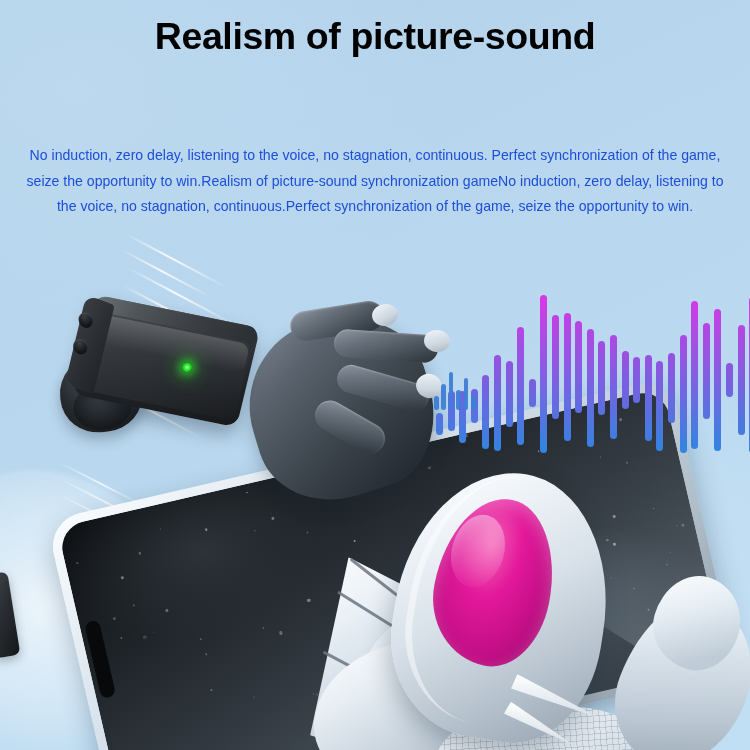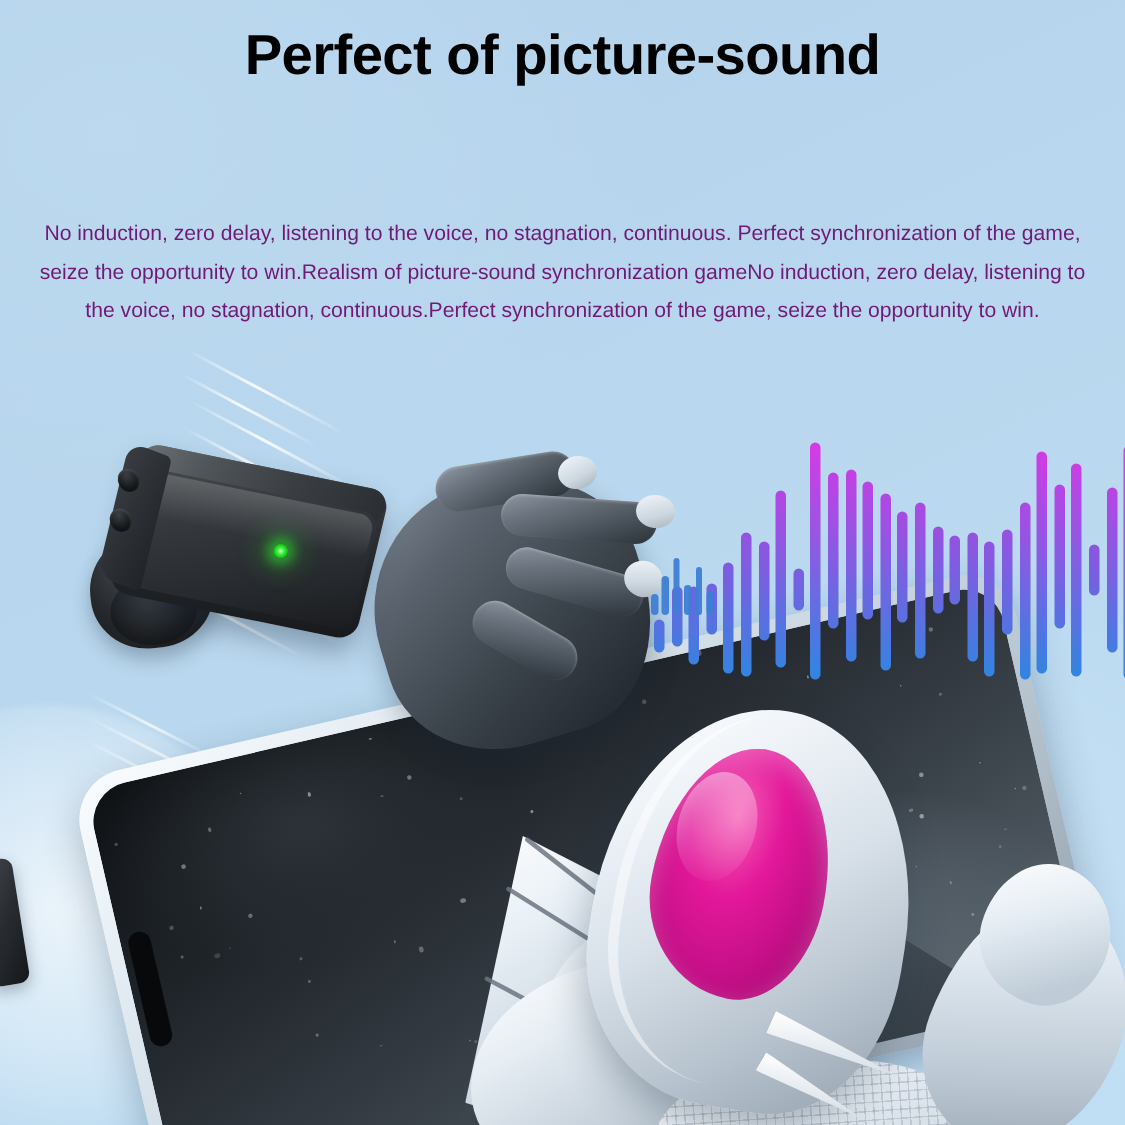--- a/index.html
+++ b/index.html
@@ -38,21 +38,21 @@
 
   
   .headline{
     position:absolute;left:0;right:0;top:14px;text-align:center;
     font-size:37.5px;line-height:1.22;font-weight:800;letter-spacing:-.4px;
     color:#020202;
   }
   .headline .ln{display:block;}
   .body-copy{
     position:absolute;left:26px;right:26px;top:143px;text-align:center;
-    font-size:14.1px;line-height:25.5px;color:#701a75;font-weight:400;
+    font-size:14.1px;line-height:25.5px;color:#1d4ed8;font-weight:400;
   }
 
   
   #waveform{position:absolute;left:436px;top:278px;width:292px;height:175px;}
   #waveform .bar{position:absolute;bottom:0;border-radius:20px;}
 
   
   #mini-wave{position:absolute;left:434px;top:368px;width:46px;height:42px;opacity:.95;}
   #mini-wave .bar{position:absolute;bottom:0;border-radius:20px;background:#3f7fd6;}
 
@@ -269,21 +269,21 @@
   <div class="streaks2">
       <span style="top: 6px; left: 0px; width: 96px;"></span>
       <span style="top: 22px; left: 0px; width: 110px;"></span>
       <span style="top: 38px; left: 0px; width: 92px;"></span>
       <span style="top: 54px; left: 0px; width: 104px;"></span>
       <span style="top: 70px; left: 0px; width: 88px;"></span>
       <span style="top: 86px; left: 0px; width: 98px;"></span>
     </div>
 
   <div class="headline">
-    <span class="ln">Perfect of picture-sound</span>
+    <span class="ln">Realism of picture-sound</span>
   </div>
 
   <div class="body-copy">
     <span>No induction, zero delay, listening to the voice, no stagnation, continuous.</span>
     <span>Perfect synchronization of the game, seize the opportunity to win.Realism of picture-sound</span>
     <span>synchronization gameNo induction, zero delay, listening to the voice, no stagnation,</span>
     <span>continuous.Perfect synchronization of the game, seize the opportunity to win.</span>
   </div>
 
   <div id="phone">

